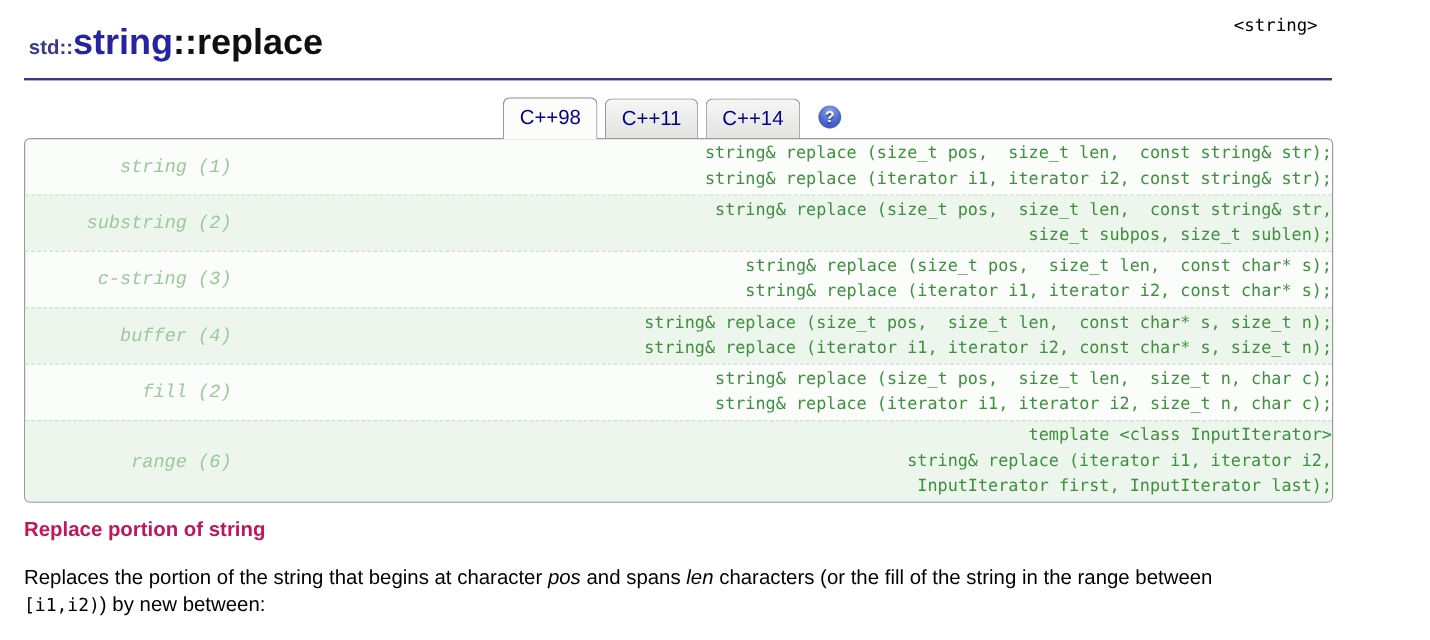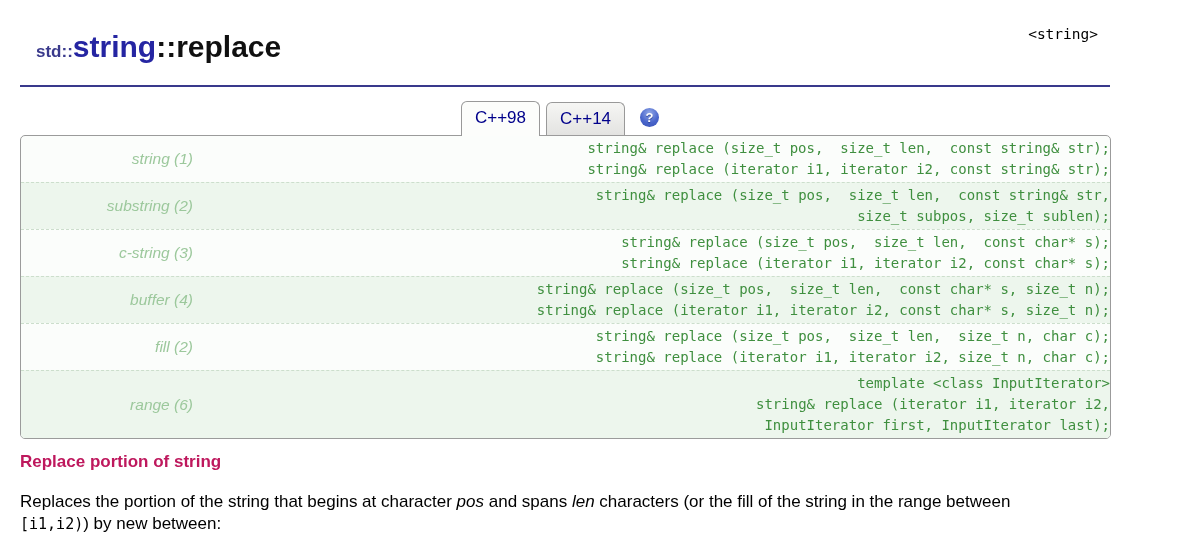--- a/index.html
+++ b/index.html
@@ -13,21 +13,21 @@
   }
   .page { padding-left: 20px; width: 1100px; }
 
   
   .header { position: relative; }
   .include-ref {
     position: absolute; right: 2px; top: 10px;
     font-family: "DejaVu Sans Mono", monospace;
     font-size: 14.5px; color: #000; text-decoration: none;
   }
-  h1.page-title { margin: 16px; padding-top: 13px; line-height: 34px; white-space: nowrap; }
+  h1.page-title { margin: 4px; padding-top: 13px; line-height: 34px; white-space: nowrap; }
   .t-std   { font-size: 17px; font-weight: bold; color: #3a3a8c; }
   .t-class { font-size: 30px; font-weight: bold; color: #2525a2; }
   .t-member{ font-size: 30px; font-weight: bold; color: #101010; }
   .title-divider { height: 2px; background: #39398c; margin-top: 8px; width: 1090px; }
 
   
   .tabs { margin-top: 14px; display: flex; align-items: flex-end; position: relative; z-index: 2; justify-content: center; }
   .tab {
     font-size: 17px; color: #00008b;
     padding: 6px 13px 6px 13px; margin-right: 6px;
@@ -55,21 +55,21 @@
     border: 1px solid #9b9b9b; border-radius: 5px;
     background: #fbfdfb; overflow: hidden;
   }
   .snippet-row { display: flex; }
   .snippet-row.alt { background: #edf6ed; }
   .snippet-row + .snippet-row { border-top: 1px dashed #ccdecc; }
   .cell-label {
     width: 188px; flex: none;
     display: flex; align-items: center; justify-content: flex-end;
     padding-right: 16px;
-    font-style: italic; font-size: 15.5px; color: #9cc89c;
+    font-style: italic; font-size: 15.5px; color: #9cc89c; font-family: Liberation Mono, monospace;
   }
   .cell-code { flex: 1; text-align: right; }
   .cell-code pre {
     margin: 0; padding: 2px 0 2px 4px;
     font-family: "DejaVu Sans Mono", monospace;
     font-size: 14px; line-height: 21px;
     color: #3f8f3f; white-space: pre;
   }
 
   
@@ -91,20 +91,21 @@
 <div class="page">
 
   <div class="header">
     <a class="include-ref">&lt;string&gt;</a>
     <h1 class="page-title"><span class="t-std">std::</span><span class="t-class">string</span><span class="t-member">::replace</span></h1>
     <div class="title-divider"></div>
   </div>
 
   <div class="tabs">
     <div class="tab active">C++98</div>
+    <div class="tab">C++11</div>
     <div class="tab">C++14</div>
     <div class="help-badge">?</div>
   </div>
 
   <div class="snippet">
     <div class="snippet-row">
       <div class="cell-label">string (1)</div>
       <div class="cell-code">
           <pre>string&amp; replace (size_t pos,  size_t len,  const string&amp; str);
 string&amp; replace (iterator i1, iterator i2, const string&amp; str);</pre>

